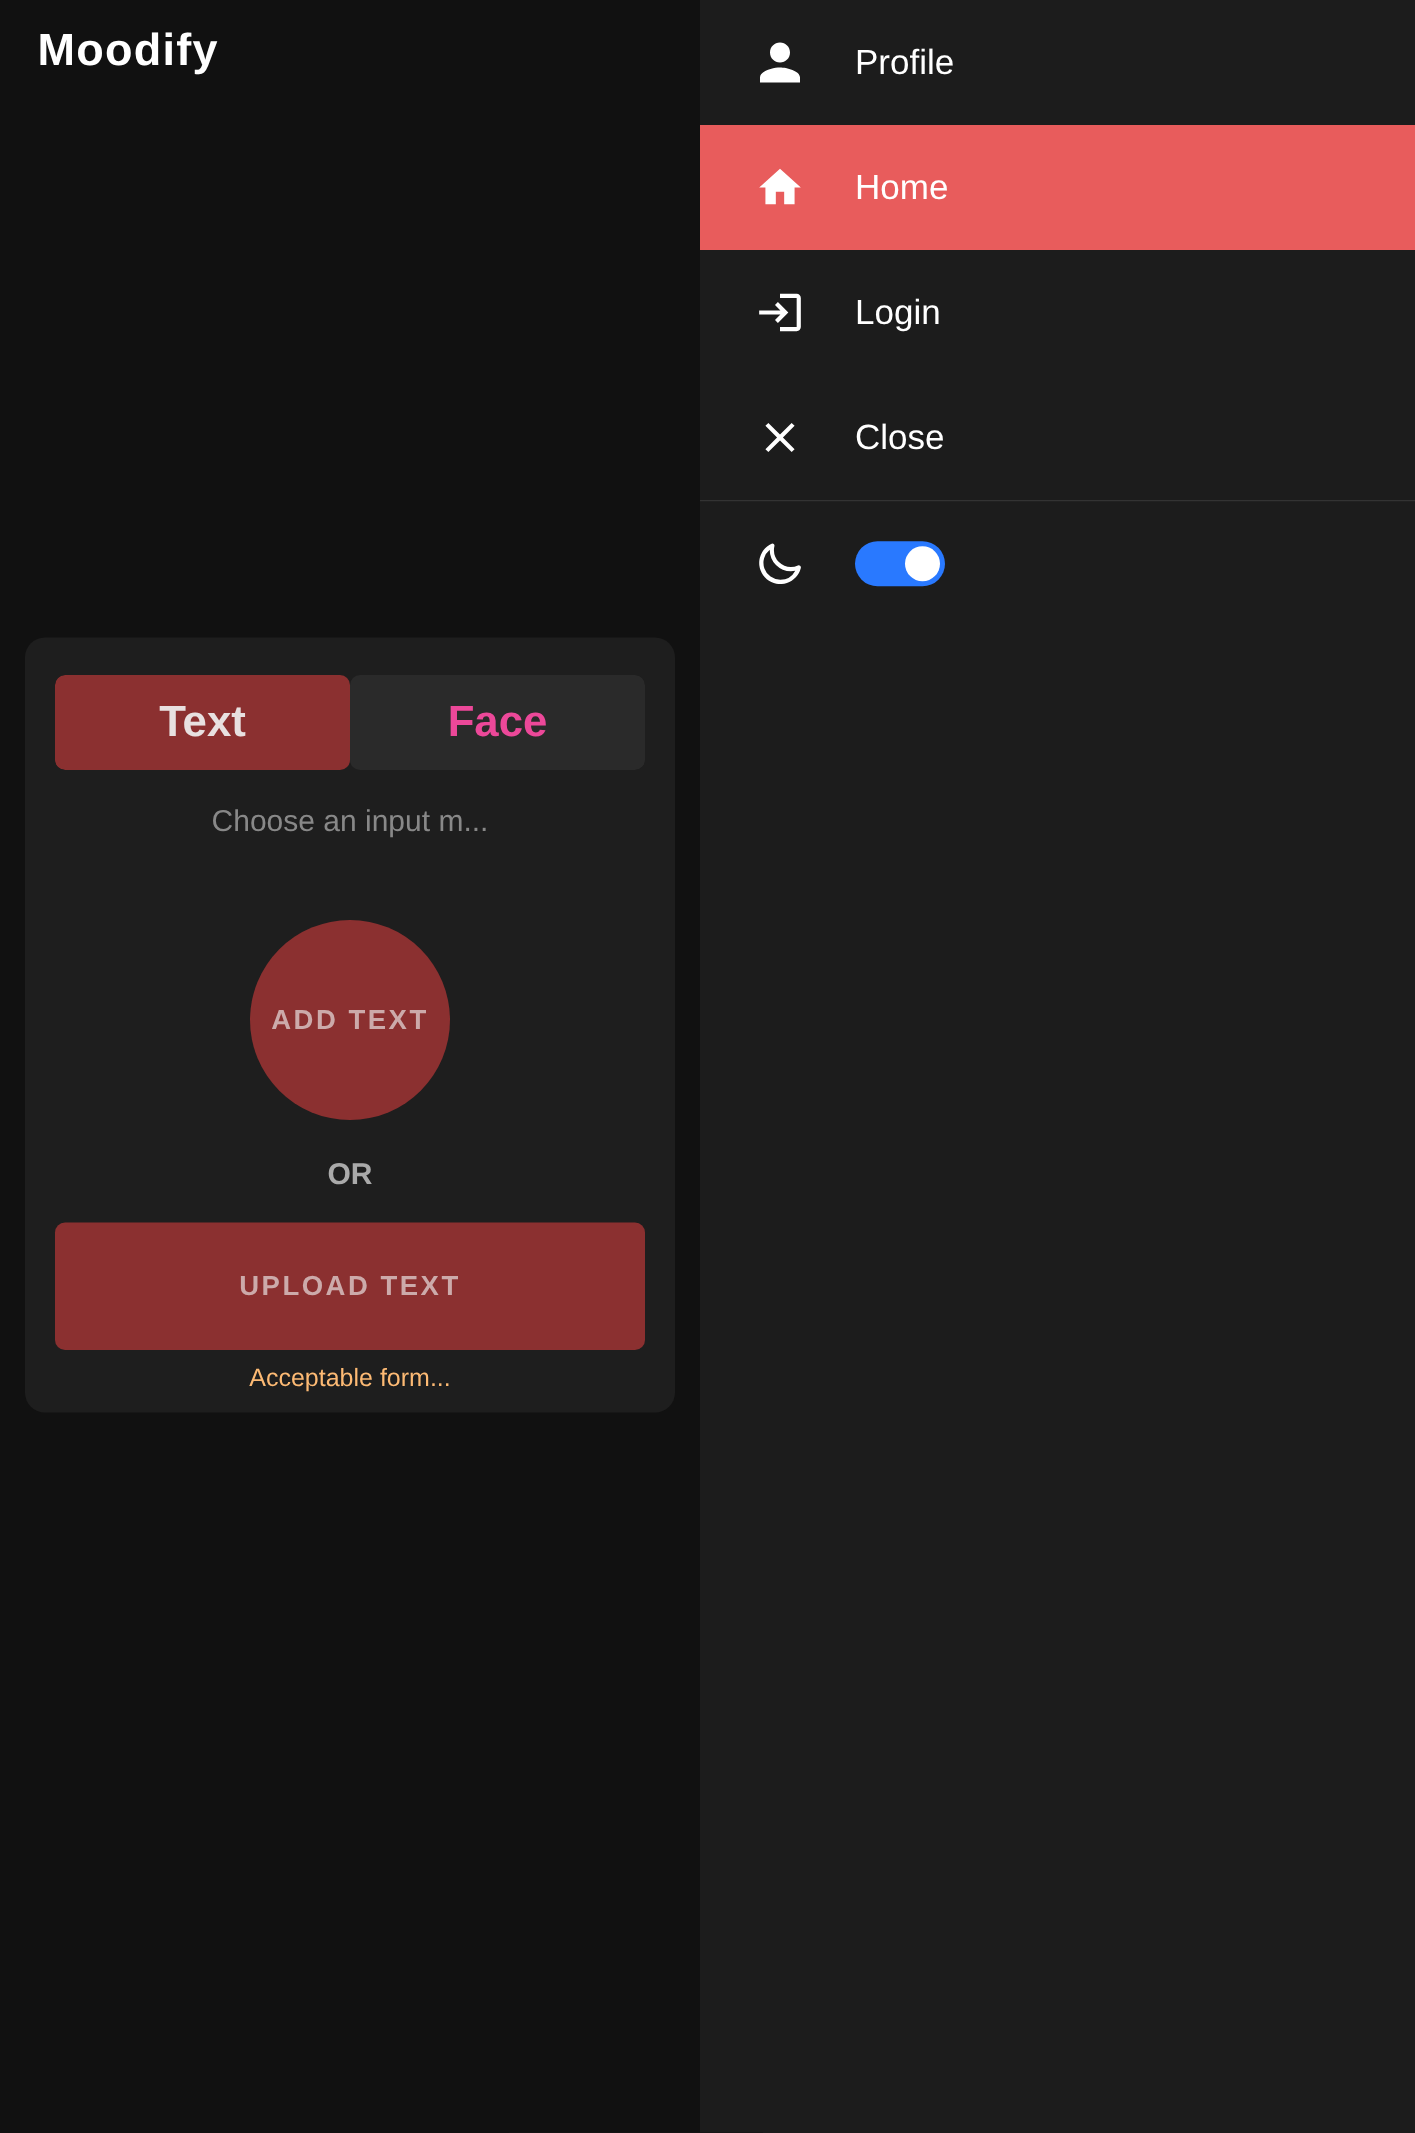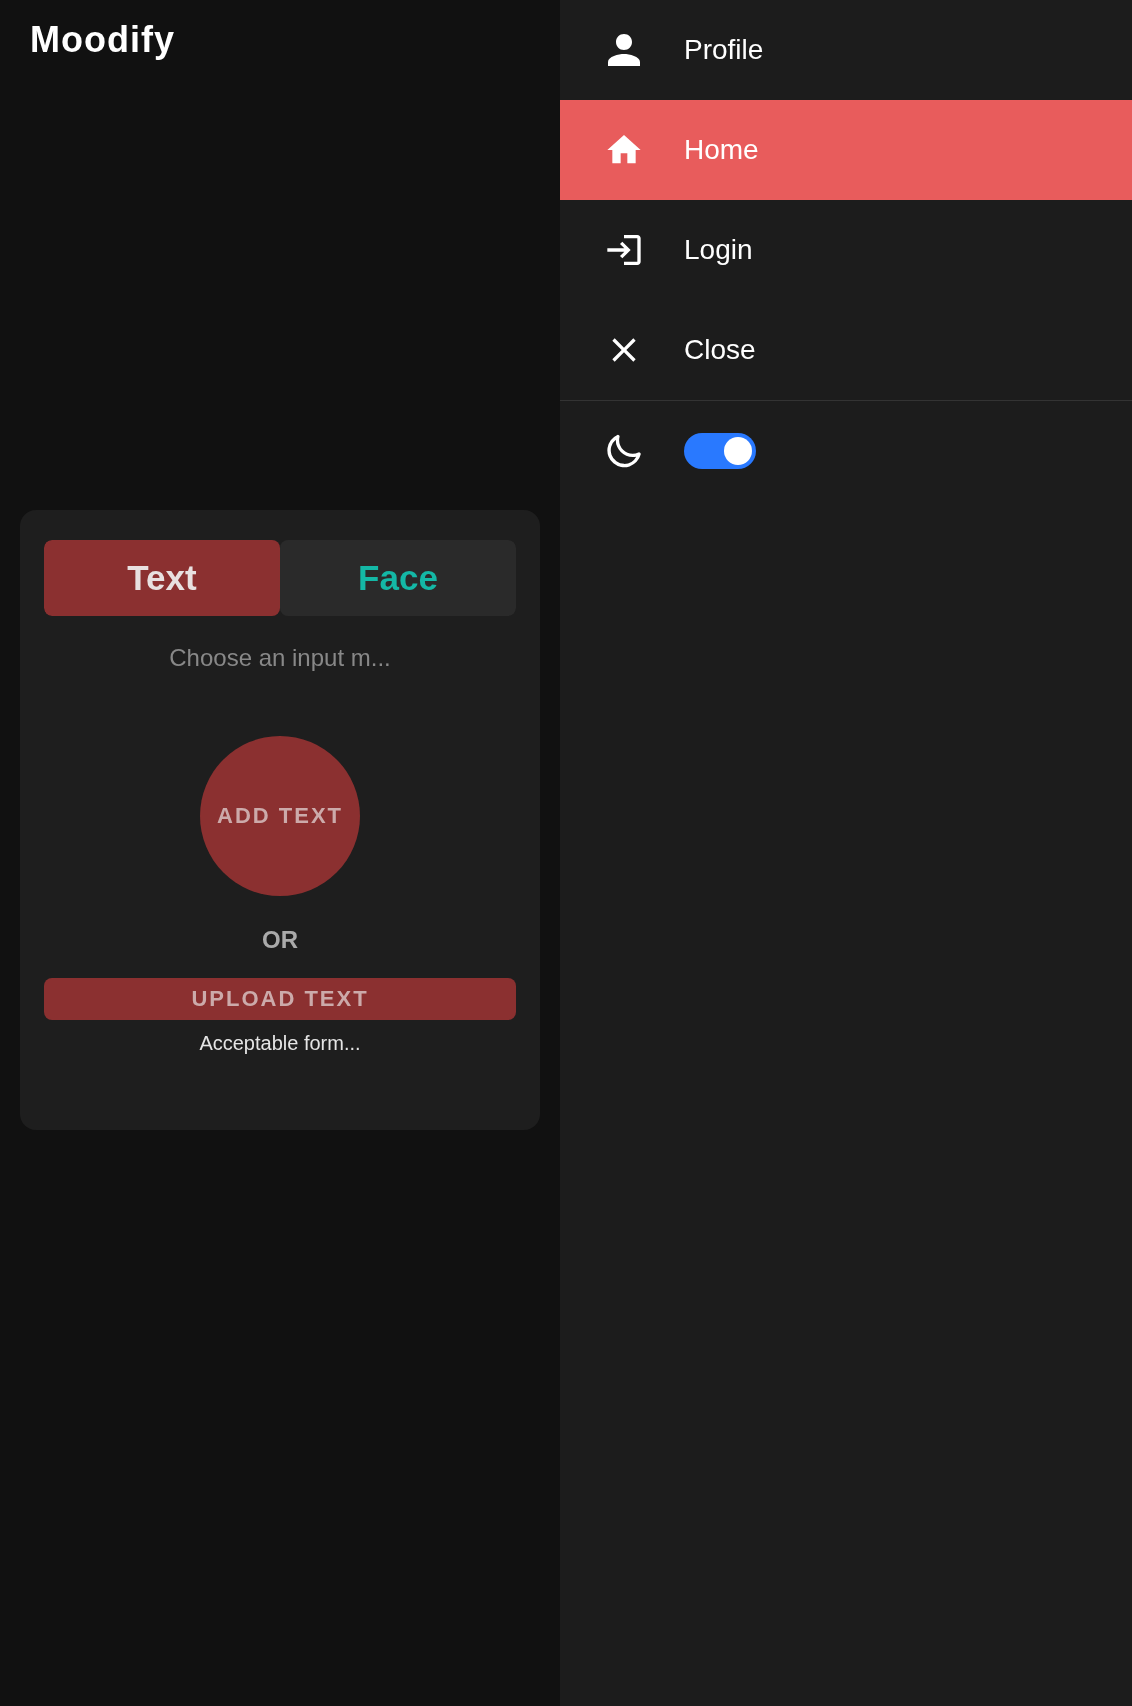--- a/index.html
+++ b/index.html
@@ -75,21 +75,21 @@
       border-radius: 8px;
     }
 
     .tab-active {
       background: #8b3030;
       color: #e8e0e0;
     }
 
     .tab-inactive {
       background: #2a2a2a;
-      color: #14b8a6;
+      color: #ec4899;
     }
 
     .choose-input-text {
       text-align: center;
       color: #888888;
       font-size: 24px;
       margin-bottom: 64px;
     }
 
     
@@ -114,36 +114,36 @@
       text-align: center;
       color: #aaaaaa;
       font-size: 24px;
       font-weight: 600;
       margin-bottom: 24px;
     }
 
     
     .upload-btn {
       width: 100%;
-      padding: 8px 0;
+      padding: 38px 0;
       background: #8b3030;
       color: #ccaaaa;
       font-size: 22px;
       font-weight: 700;
       letter-spacing: 2px;
       border: none;
       border-radius: 8px;
       cursor: pointer;
       text-align: center;
       margin-bottom: 12px;
     }
 
     .acceptable-formats {
       text-align: center;
-      color: #e5e5e5;
+      color: #fdba74;
       font-size: 20px;
     }
 
     
     .nav-drawer {
       position: absolute;
       top: 0;
       right: 0;
       width: 572px;
       height: 1706px;

